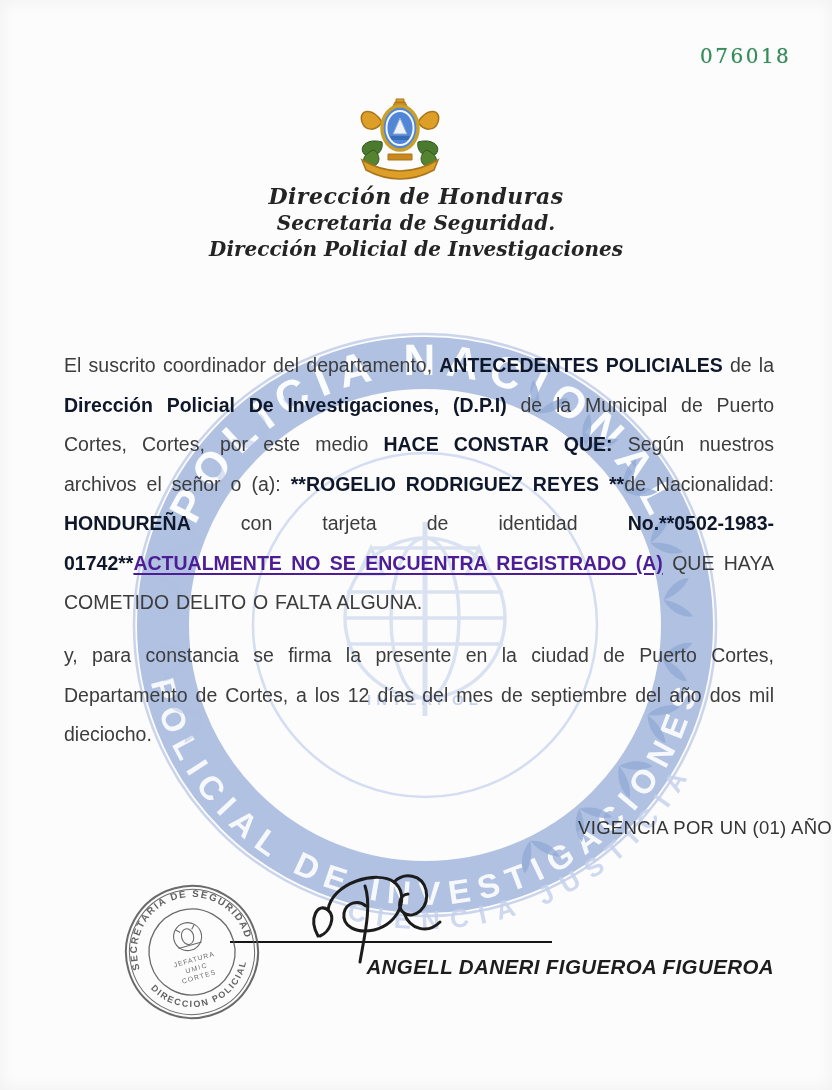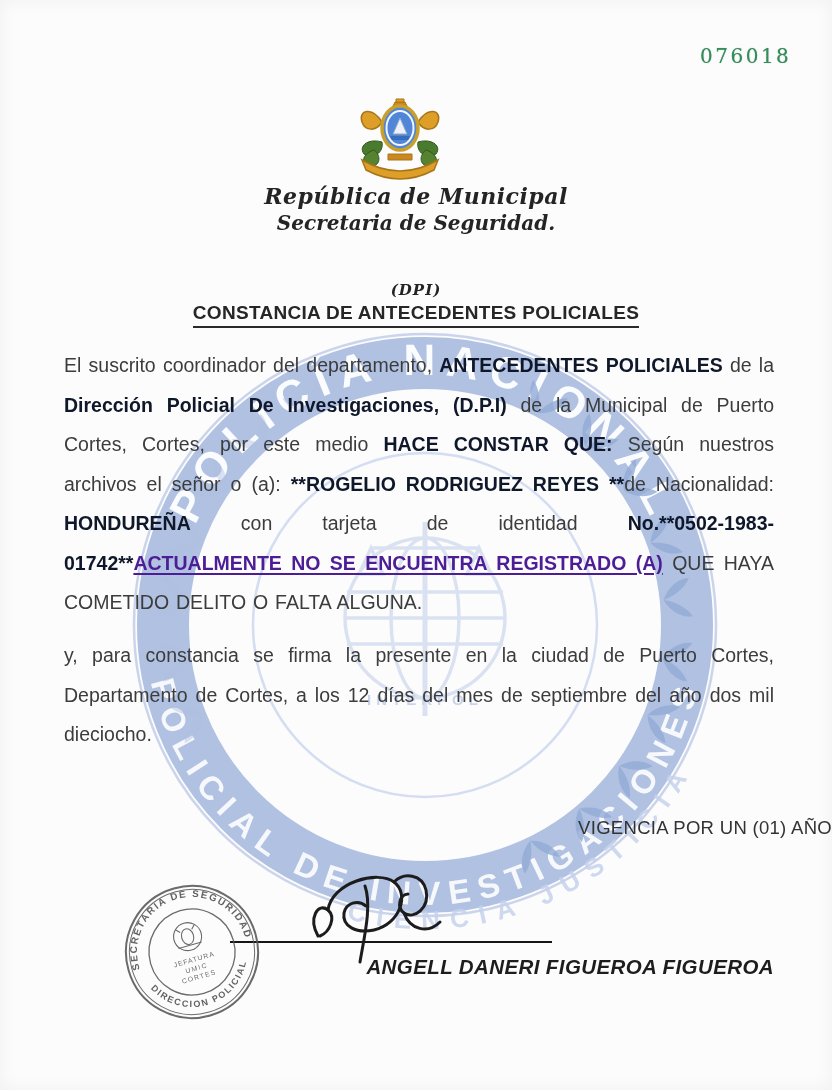--- a/index.html
+++ b/index.html
@@ -135,27 +135,24 @@
     <path d="M48,20 L41,36 H55 Z" fill="#eef2f8" stroke="#93a9c9" stroke-width="1"></path>
     <path d="M38,38 h20 l-2,4 h-16 Z" fill="#3a6db8"></path>
     <path d="M30,44 C16,40 6,48 12,56 C22,62 32,54 30,44 Z" fill="#4a7a2e" stroke="#33591e" stroke-width="1"></path>
     <path d="M66,44 C80,40 90,48 84,56 C74,62 64,54 66,44 Z" fill="#4a7a2e" stroke="#33591e" stroke-width="1"></path>
     <path d="M22,52 C10,56 8,66 18,68 C28,69 30,58 22,52 Z" fill="#55832f" stroke="#33591e" stroke-width="1"></path>
     <path d="M74,52 C86,56 88,66 78,68 C68,69 66,58 74,52 Z" fill="#55832f" stroke="#33591e" stroke-width="1"></path>
     <path d="M10,62 Q48,84 86,62 L82,72 Q48,90 14,72 Z" fill="#dd9f28" stroke="#a8751a" stroke-width="1.5"></path>
     <path d="M36,56 h24 v6 h-24 Z" fill="#c9891f" stroke="#a8751a"></path>
   </svg>
 
-  <div class="abs script h-country">República de Municipal</div>
+  <div class="abs script h-country">Dirección de Honduras</div>
   <div class="abs script h-secretariat">Secretaria de Seguridad.</div>
-  <div class="abs script h-acronym">(DPI)</div>
+  <div class="abs script h-directorate">Dirección Policial de Investigaciones</div>
 
-  <div class="abs title-wrap">
-    <span class="title">CONSTANCIA DE ANTECEDENTES POLICIALES</span>
-  </div>
 
   <div class="abs bodytext p1"><span>El suscrito coordinador del departamento, </span><b>ANTECEDENTES POLICIALES</b><span> de la </span><b>Dirección Policial De Investigaciones, (D.P.I)</b><span> de la Municipal de Puerto Cortes, Cortes, por este medio </span><b>HACE CONSTAR QUE:</b><span> Según nuestros archivos el señor o (a): </span><b>**ROGELIO RODRIGUEZ REYES **</b><span>de Nacionalidad: </span><b>HONDUREÑA</b><span> con tarjeta de identidad </span><b>No.**0502-1983-01742**</b><span class="bu">ACTUALMENTE NO SE ENCUENTRA REGISTRADO (A)</span><span> QUE HAYA COMETIDO DELITO O FALTA ALGUNA.</span></div>
 
   <div class="abs bodytext p2">y, para constancia se firma la presente en la ciudad de Puerto Cortes, Departamento de Cortes, a los 12 días del mes de septiembre del año dos mil dieciocho.</div>
 
   <div class="abs center-line validity">VIGENCIA POR UN (01) AÑO</div>
 
   <div class="abs sig-line"></div>
   <svg class="abs sig-svg" viewBox="0 0 162 104" aria-hidden="true">
     <g fill="none" stroke="#1c1c1c" stroke-width="3" stroke-linecap="round">

